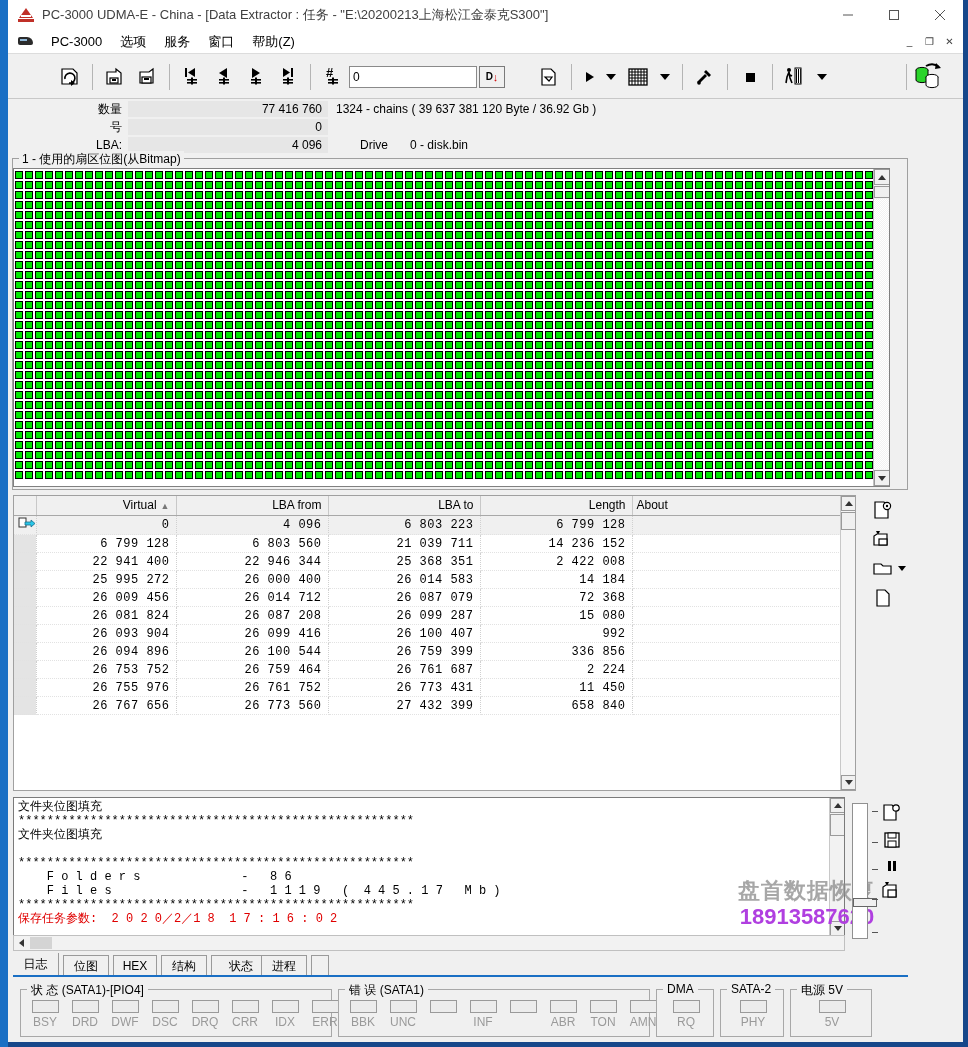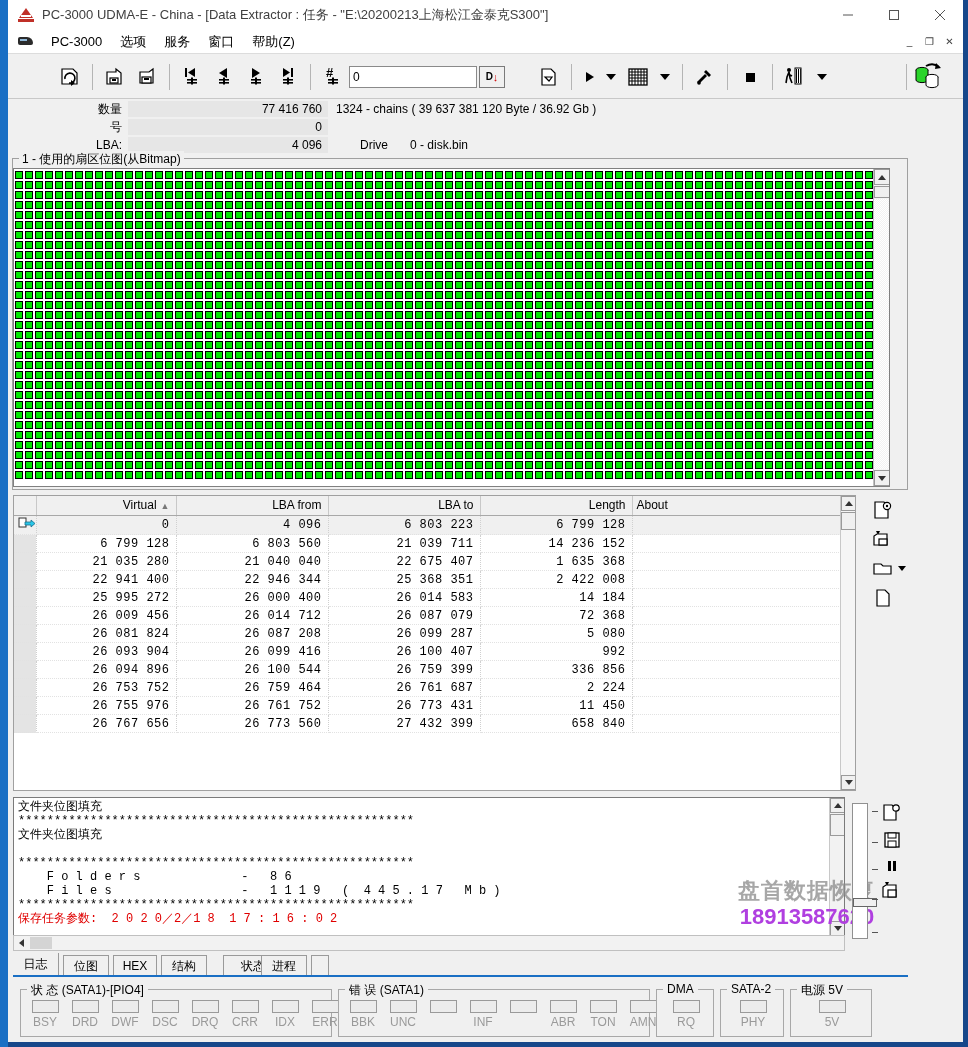--- a/index.html
+++ b/index.html
@@ -644,28 +644,20 @@
           <tr class="">
             <td class="marker"></td>
             <td>6 799 128</td>
             <td>6 803 560</td>
             <td>21 039 711</td>
             <td>14 236 152</td>
             <td style="text-align:left"></td>
           </tr>
           <tr class="">
             <td class="marker"></td>
-            <td>21 035 280</td>
-            <td>21 040 040</td>
-            <td>22 675 407</td>
-            <td>1 635 368</td>
-            <td style="text-align:left"></td>
-          </tr>
-          <tr class="">
-            <td class="marker"></td>
             <td>22 941 400</td>
             <td>22 946 344</td>
             <td>25 368 351</td>
             <td>2 422 008</td>
             <td style="text-align:left"></td>
           </tr>
           <tr class="">
             <td class="marker"></td>
             <td>25 995 272</td>
             <td>26 000 400</td>
@@ -679,21 +671,21 @@
             <td>26 014 712</td>
             <td>26 087 079</td>
             <td>72 368</td>
             <td style="text-align:left"></td>
           </tr>
           <tr class="">
             <td class="marker"></td>
             <td>26 081 824</td>
             <td>26 087 208</td>
             <td>26 099 287</td>
-            <td>5 080</td>
+            <td>15 080</td>
             <td style="text-align:left"></td>
           </tr>
           <tr class="">
             <td class="marker"></td>
             <td>26 093 904</td>
             <td>26 099 416</td>
             <td>26 100 407</td>
             <td>992</td>
             <td style="text-align:left"></td>
           </tr>
@@ -834,21 +826,21 @@
         <div class="tri-lf"></div>
       </div>
     <div class="hs-thumb"></div>
   </div>
 
   <div class="tabstrip" id="tabstrip">
       <div class="tab active" style="left:0px;width:46px;">日志</div>
       <div class="tab " style="left:50px;width:46px;">位图</div>
       <div class="tab " style="left:100px;width:44px;">HEX</div>
       <div class="tab " style="left:148px;width:46px;">结构</div>
-      <div class="tab " style="left:198px;width:60px;margin-left:12px;">状态</div>
+      <div class="tab " style="left:198px;width:60px;">状态</div>
       <div class="tab " style="left:248px;width:46px;">进程</div>
       <div class="tab" style="left:298px;width:18px;"></div>
     </div>
   <div class="tab-underline"></div>
 
   <div class="statusbar" id="statusbar">
       <div class="sgroup" style="left:12px;width:312px;">
         <div class="sgroup-title">状 态 (SATA1)-[PIO4]</div>
         <div class="led-row" style="left:4px;">
           <div class="led-cell">

